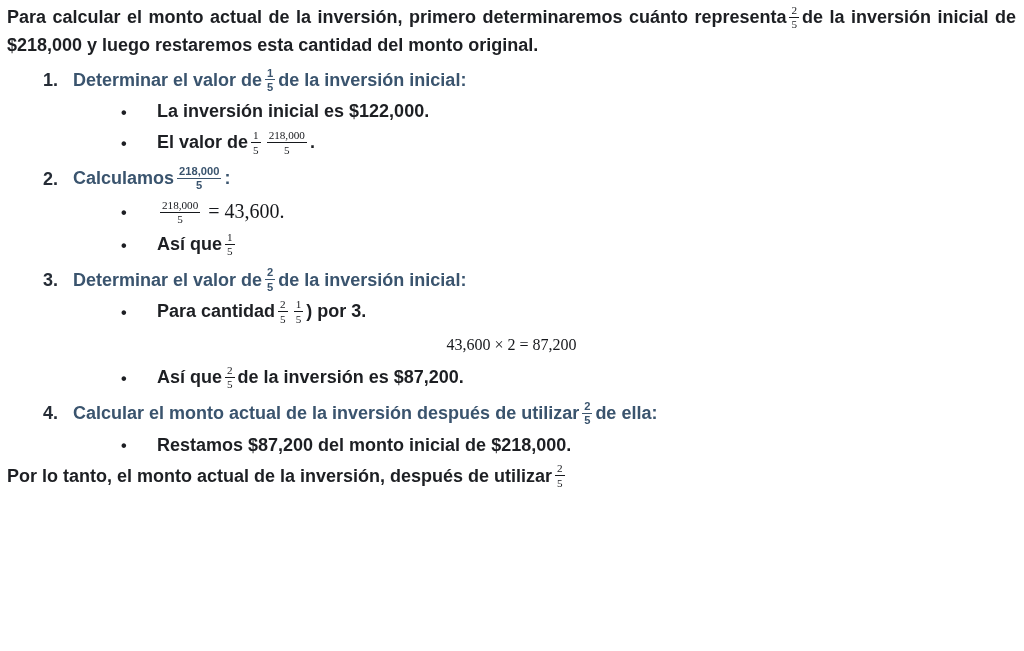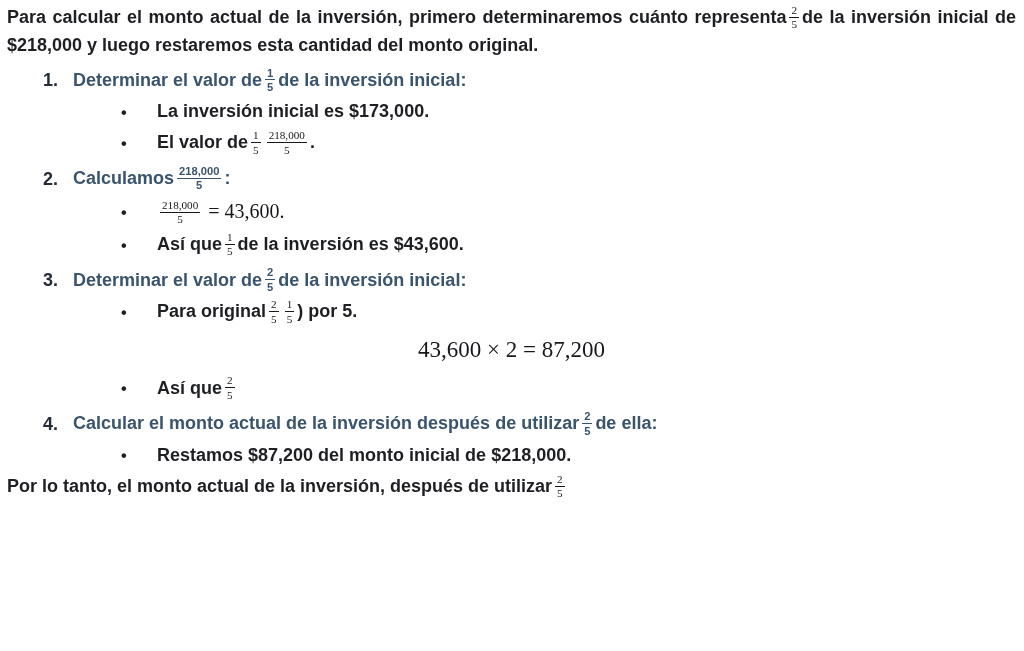--- a/index.html
+++ b/index.html
@@ -59,21 +59,21 @@
     width: 36px;
     color: var(--body-color, #1d1f23);
     font-size: 0.9em;
   }
   .bullet-text { flex: 1 1 auto; }
   .display-eq {
     margin: 7px 0;
     text-align: center;
     font-family: "Liberation Serif", serif;
     font-weight: 400;
-    font-size: 23px;
+    font-size: 16px;
     color: var(--math-color, #16181c);
   }
   
   .math {
     font-family: Liberation Serif, serif;
     font-weight: 400;
     font-size: 1.11em;
     color: var(--math-color, #16181c);
   }
   
@@ -115,21 +115,21 @@
       <li class="step">
         <div class="step-heading">
           <span class="step-number">1.</span>
           <span class="step-title"><span class="run">Determinar el valor de</span><span class="frac">
               <span class="num">1</span>
               <span class="den">5</span>
             </span><span class="run">de la inversión inicial:</span></span>
         </div>
         <div class="bullet-row">
           <span class="bullet-dot">•</span>
-          <span class="bullet-text"><span class="run">La inversión inicial es $173,000.</span></span>
+          <span class="bullet-text"><span class="run">La inversión inicial es $122,000.</span></span>
         </div>
         <div class="bullet-row">
           <span class="bullet-dot">•</span>
           <span class="bullet-text"><span class="run">El valor de</span><span class="frac">
               <span class="num">1</span>
               <span class="den">5</span>
             </span><span class="frac">
               <span class="num">218,000</span>
               <span class="den">5</span>
             </span><span class="run">.</span></span>
@@ -148,48 +148,48 @@
           <span class="bullet-text"><span class="frac">
               <span class="num">218,000</span>
               <span class="den">5</span>
             </span><span class="math run"> = 43,600.</span></span>
         </div>
         <div class="bullet-row">
           <span class="bullet-dot">•</span>
           <span class="bullet-text"><span class="run">Así que</span><span class="frac">
               <span class="num">1</span>
               <span class="den">5</span>
-            </span><span class="run">de la inversión es $43,600.</span></span>
+            </span></span>
         </div>
       </li>
       <li class="step">
         <div class="step-heading">
           <span class="step-number">3.</span>
           <span class="step-title"><span class="run">Determinar el valor de</span><span class="frac">
               <span class="num">2</span>
               <span class="den">5</span>
             </span><span class="run">de la inversión inicial:</span></span>
         </div>
         <div class="bullet-row">
           <span class="bullet-dot">•</span>
-          <span class="bullet-text"><span class="run">Para original</span><span class="frac">
+          <span class="bullet-text"><span class="run">Para cantidad</span><span class="frac">
               <span class="num">2</span>
               <span class="den">5</span>
             </span><span class="frac">
               <span class="num">1</span>
               <span class="den">5</span>
-            </span><span class="run">) por 5.</span></span>
+            </span><span class="run">) por 3.</span></span>
         </div>
         <div class="display-eq">43,600 × 2 = 87,200</div>
         <div class="bullet-row">
           <span class="bullet-dot">•</span>
           <span class="bullet-text"><span class="run">Así que</span><span class="frac">
               <span class="num">2</span>
               <span class="den">5</span>
-            </span></span>
+            </span><span class="run">de la inversión es $87,200.</span></span>
         </div>
       </li>
       <li class="step">
         <div class="step-heading">
           <span class="step-number">4.</span>
           <span class="step-title"><span class="run">Calcular el monto actual de la inversión después de utilizar</span><span class="frac">
               <span class="num">2</span>
               <span class="den">5</span>
             </span><span class="run">de ella:</span></span>
         </div>

